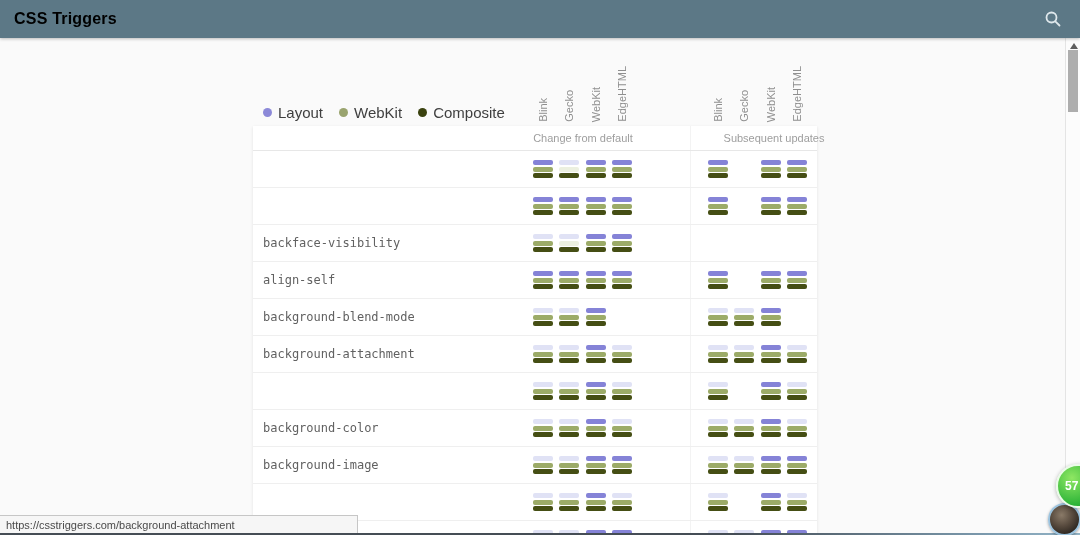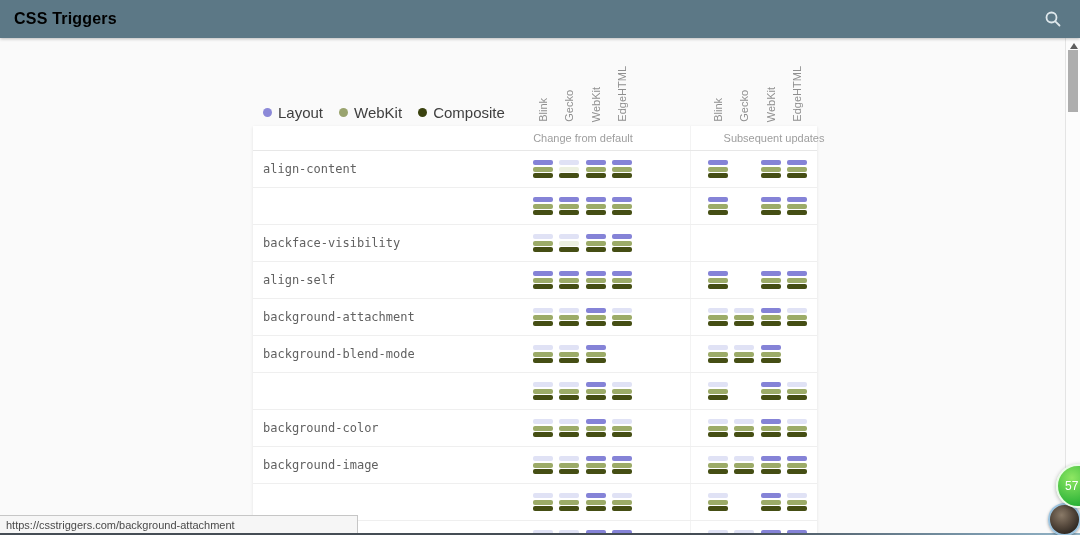--- a/index.html
+++ b/index.html
@@ -54,21 +54,21 @@
                border-left:1px solid #e4e4e4; z-index:20; }
   .scroll-arrow { position:absolute; top:5px; left:4px; width:0; height:0;
                   border-left:4px solid transparent; border-right:4px solid transparent; border-bottom:6px solid #5f5f5f; cursor:pointer; }
   .scroll-thumb { position:absolute; top:12px; left:2px; width:10px; height:62px; background:#adadad; cursor:pointer; }
 
   
   .badge-bubble { position:absolute; left:1056px; top:464px; width:44px; height:44px; border-radius:50%;
                   background:radial-gradient(circle at 35% 30%, #8fe763, #2db438 70%, #1f9a2c);
                   border:2px solid #eafbe8; z-index:50; display:flex; align-items:center; cursor:pointer;
                   box-shadow:0 1px 4px rgba(0,0,0,.3); }
-  .badge-bubble span { color:#ffffff; font-size:12px; font-weight:normal; margin-left:7px; }
+  .badge-bubble span { color:#ffffff; font-size:12px; font-weight:bold; margin-left:7px; }
   .avatar-bubble { position:absolute; left:1048px; top:503px; width:33px; height:33px; border-radius:50%;
                    border:2px solid #9cc3de; z-index:49; cursor:pointer;
                    background:radial-gradient(circle at 40% 35%, #8a7a68, #55483c 45%, #241f1a 85%);
                    box-shadow:0 1px 3px rgba(0,0,0,.35); }
 </style>
 </head>
 <body>
 
 <div class="appbar">
   <span class="appbar-title">CSS Triggers</span>
@@ -107,21 +107,20 @@
   </div>
 
 <div class="card">
   <div class="section-divider"></div>
   <div class="thead">
     <span class="section-label s0">Change from default</span>
     <span class="section-label s1">Subsequent updates</span>
   </div>
   <div id="tbody">
       <div class="trow">
-        <span class="prop">align-content</span>
         <div class="bargroup" style="left: 280px;">
           <div class="bar" style="background: rgb(133, 131, 215);"></div>
           <div class="bar" style="background: rgb(156, 171, 104);"></div>
           <div class="bar" style="background: rgb(69, 78, 20);"></div>
         </div>
         <div class="bargroup" style="left: 306px;">
           <div class="bar" style="background: rgb(224, 226, 245);"></div>
           <div class="bar" style="background: rgb(236, 240, 224);"></div>
           <div class="bar" style="background: rgb(69, 78, 20);"></div>
         </div>
@@ -243,20 +242,53 @@
           <div class="bar" style="background: rgb(156, 171, 104);"></div>
           <div class="bar" style="background: rgb(69, 78, 20);"></div>
         </div>
         <div class="bargroup" style="left: 534px;">
           <div class="bar" style="background: rgb(133, 131, 215);"></div>
           <div class="bar" style="background: rgb(156, 171, 104);"></div>
           <div class="bar" style="background: rgb(69, 78, 20);"></div>
         </div>
       </div>
       <div class="trow">
+        <span class="prop">background-blend-mode</span>
+        <div class="bargroup" style="left: 280px;">
+          <div class="bar" style="background: rgb(224, 226, 245);"></div>
+          <div class="bar" style="background: rgb(156, 171, 104);"></div>
+          <div class="bar" style="background: rgb(69, 78, 20);"></div>
+        </div>
+        <div class="bargroup" style="left: 306px;">
+          <div class="bar" style="background: rgb(224, 226, 245);"></div>
+          <div class="bar" style="background: rgb(156, 171, 104);"></div>
+          <div class="bar" style="background: rgb(69, 78, 20);"></div>
+        </div>
+        <div class="bargroup" style="left: 333px;">
+          <div class="bar" style="background: rgb(133, 131, 215);"></div>
+          <div class="bar" style="background: rgb(156, 171, 104);"></div>
+          <div class="bar" style="background: rgb(69, 78, 20);"></div>
+        </div>
+        <div class="bargroup" style="left: 455px;">
+          <div class="bar" style="background: rgb(224, 226, 245);"></div>
+          <div class="bar" style="background: rgb(156, 171, 104);"></div>
+          <div class="bar" style="background: rgb(69, 78, 20);"></div>
+        </div>
+        <div class="bargroup" style="left: 481px;">
+          <div class="bar" style="background: rgb(224, 226, 245);"></div>
+          <div class="bar" style="background: rgb(156, 171, 104);"></div>
+          <div class="bar" style="background: rgb(69, 78, 20);"></div>
+        </div>
+        <div class="bargroup" style="left: 508px;">
+          <div class="bar" style="background: rgb(133, 131, 215);"></div>
+          <div class="bar" style="background: rgb(156, 171, 104);"></div>
+          <div class="bar" style="background: rgb(69, 78, 20);"></div>
+        </div>
+      </div>
+      <div class="trow">
         <span class="prop">background-attachment</span>
         <div class="bargroup" style="left: 280px;">
           <div class="bar" style="background: rgb(224, 226, 245);"></div>
           <div class="bar" style="background: rgb(156, 171, 104);"></div>
           <div class="bar" style="background: rgb(69, 78, 20);"></div>
         </div>
         <div class="bargroup" style="left: 306px;">
           <div class="bar" style="background: rgb(224, 226, 245);"></div>
           <div class="bar" style="background: rgb(156, 171, 104);"></div>
           <div class="bar" style="background: rgb(69, 78, 20);"></div>
@@ -281,53 +313,20 @@
           <div class="bar" style="background: rgb(156, 171, 104);"></div>
           <div class="bar" style="background: rgb(69, 78, 20);"></div>
         </div>
         <div class="bargroup" style="left: 508px;">
           <div class="bar" style="background: rgb(133, 131, 215);"></div>
           <div class="bar" style="background: rgb(156, 171, 104);"></div>
           <div class="bar" style="background: rgb(69, 78, 20);"></div>
         </div>
         <div class="bargroup" style="left: 534px;">
           <div class="bar" style="background: rgb(224, 226, 245);"></div>
-          <div class="bar" style="background: rgb(156, 171, 104);"></div>
-          <div class="bar" style="background: rgb(69, 78, 20);"></div>
-        </div>
-      </div>
-      <div class="trow">
-        <span class="prop">background-blend-mode</span>
-        <div class="bargroup" style="left: 280px;">
-          <div class="bar" style="background: rgb(224, 226, 245);"></div>
-          <div class="bar" style="background: rgb(156, 171, 104);"></div>
-          <div class="bar" style="background: rgb(69, 78, 20);"></div>
-        </div>
-        <div class="bargroup" style="left: 306px;">
-          <div class="bar" style="background: rgb(224, 226, 245);"></div>
-          <div class="bar" style="background: rgb(156, 171, 104);"></div>
-          <div class="bar" style="background: rgb(69, 78, 20);"></div>
-        </div>
-        <div class="bargroup" style="left: 333px;">
-          <div class="bar" style="background: rgb(133, 131, 215);"></div>
-          <div class="bar" style="background: rgb(156, 171, 104);"></div>
-          <div class="bar" style="background: rgb(69, 78, 20);"></div>
-        </div>
-        <div class="bargroup" style="left: 455px;">
-          <div class="bar" style="background: rgb(224, 226, 245);"></div>
-          <div class="bar" style="background: rgb(156, 171, 104);"></div>
-          <div class="bar" style="background: rgb(69, 78, 20);"></div>
-        </div>
-        <div class="bargroup" style="left: 481px;">
-          <div class="bar" style="background: rgb(224, 226, 245);"></div>
-          <div class="bar" style="background: rgb(156, 171, 104);"></div>
-          <div class="bar" style="background: rgb(69, 78, 20);"></div>
-        </div>
-        <div class="bargroup" style="left: 508px;">
-          <div class="bar" style="background: rgb(133, 131, 215);"></div>
           <div class="bar" style="background: rgb(156, 171, 104);"></div>
           <div class="bar" style="background: rgb(69, 78, 20);"></div>
         </div>
       </div>
       <div class="trow">
         <div class="bargroup" style="left: 280px;">
           <div class="bar" style="background: rgb(224, 226, 245);"></div>
           <div class="bar" style="background: rgb(156, 171, 104);"></div>
           <div class="bar" style="background: rgb(69, 78, 20);"></div>
         </div>

